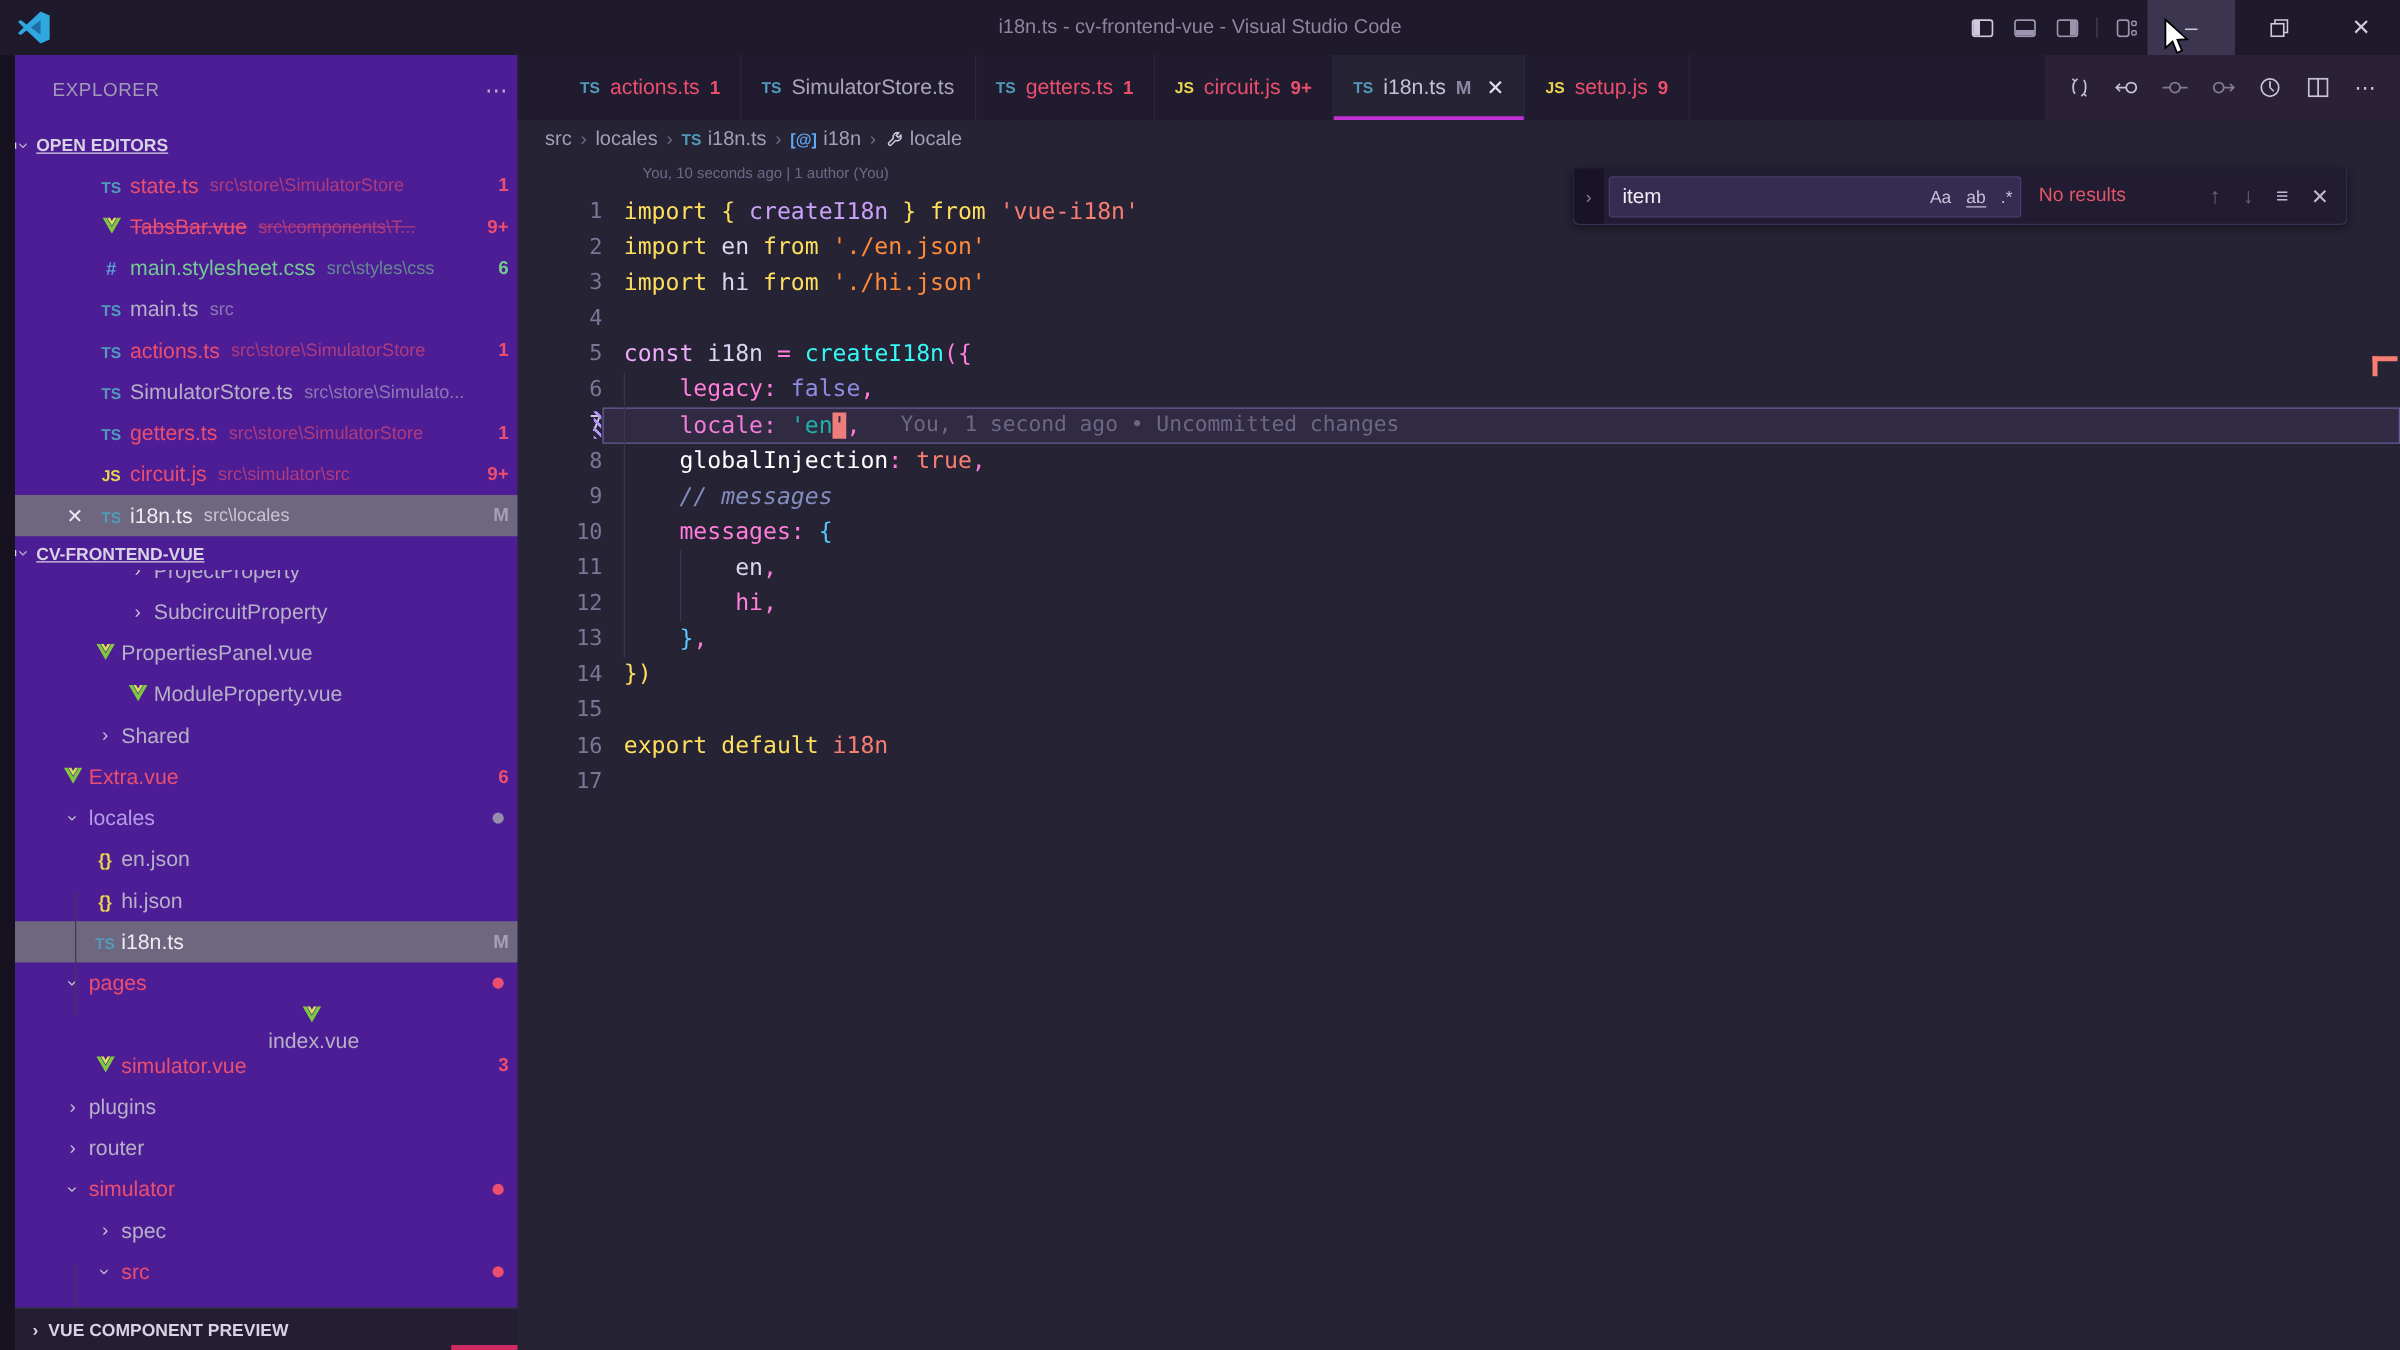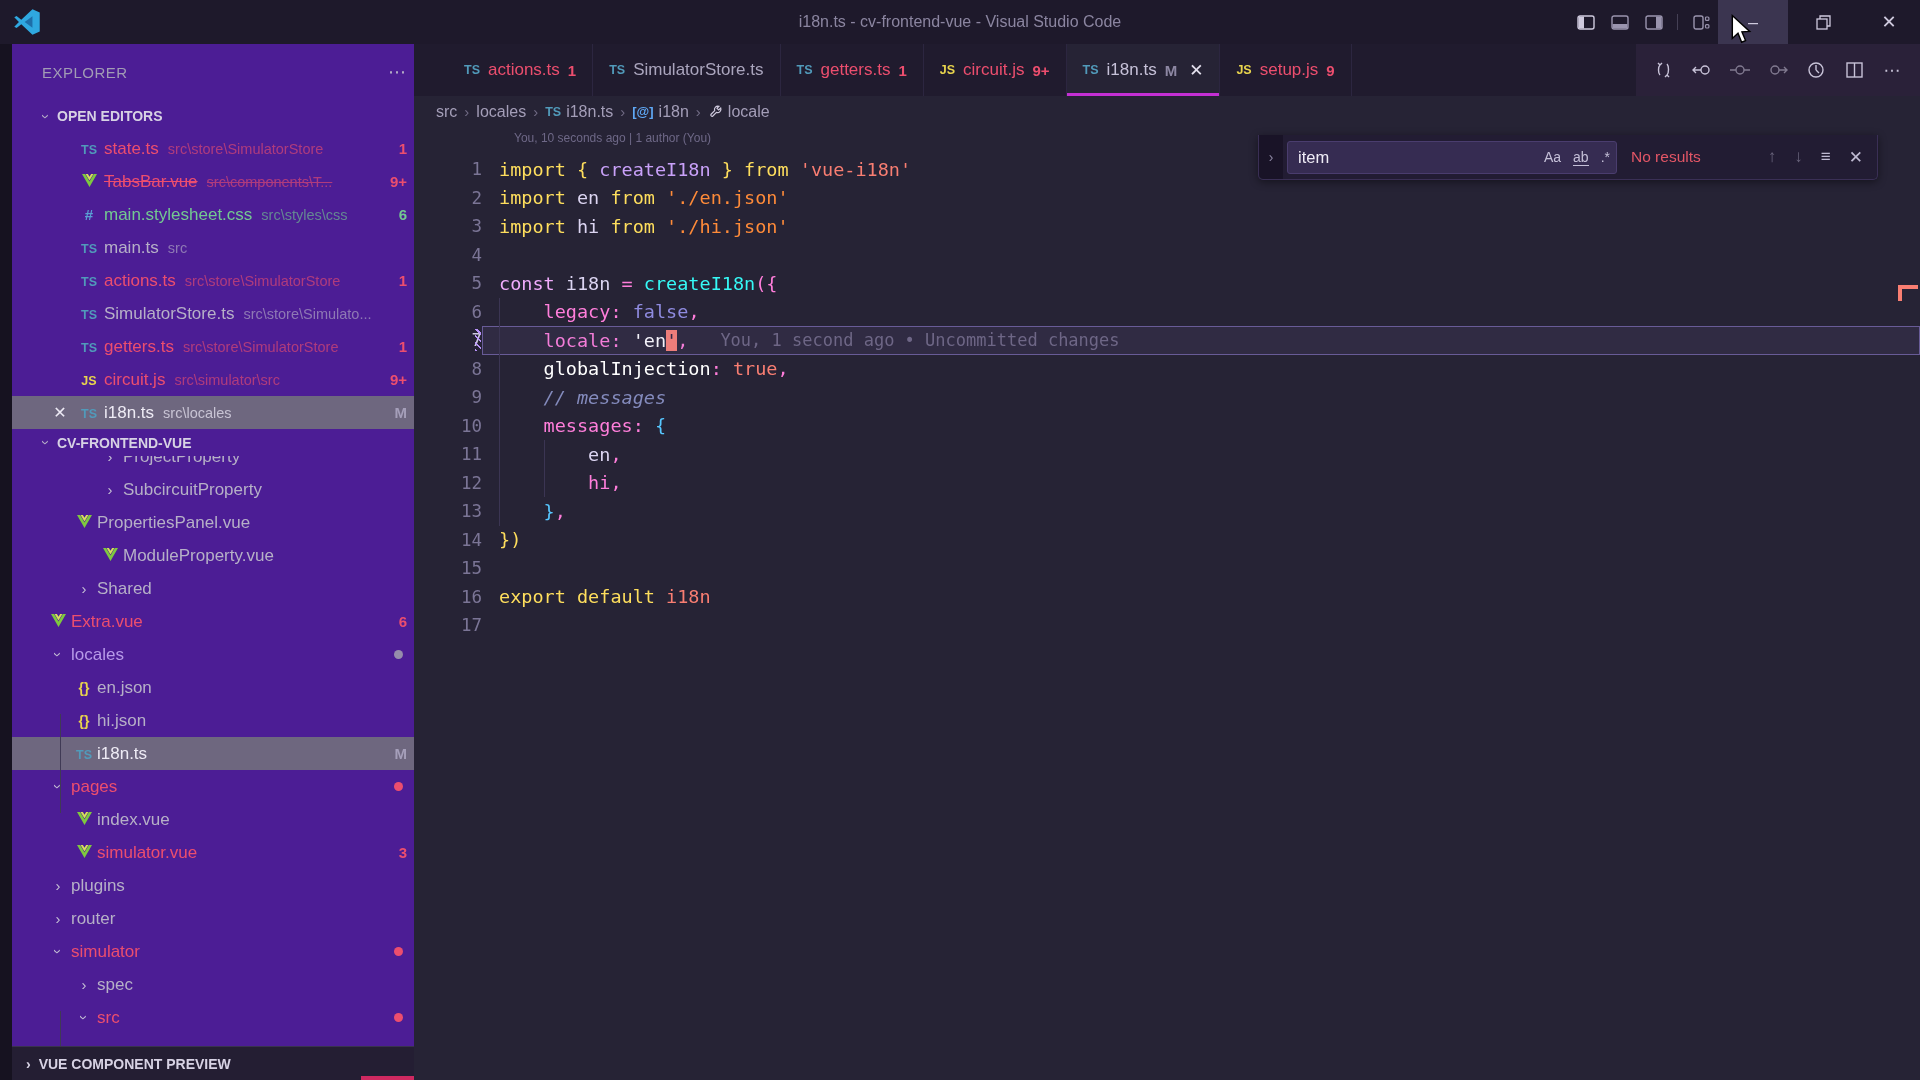--- a/index.html
+++ b/index.html
@@ -12,21 +12,21 @@
   .win-controls{position:absolute;right:0;top:0;height:44px;display:flex;align-items:center;}
   .wc-icon{width:34px;height:44px;display:flex;align-items:center;justify-content:center;color:#9a94ae;}
   .wc-sep{width:1px;height:16px;background:#454055;margin:0 6px;}
   .wc-btn{width:70px;height:44px;display:flex;align-items:center;justify-content:center;color:#cfcade;font-size:18px;}
   .wc-btn.hovered{background:#3b3550;}
   .wc-btn.close{width:62px;}
   
   .sidebar{position:absolute;left:12px;top:44px;width:413px;height:1036px;background:#4c1d95;overflow:hidden;border-right:2px solid #be185d;}
   .explorer-title{height:56px;display:flex;align-items:center;padding:0 18px 0 30px;color:#a29cb5;font-size:15px;letter-spacing:.5px;}
   .explorer-title .more{margin-left:auto;color:#b8b2c8;font-size:18px;letter-spacing:1px;}
-  .section-header{height:32px;display:flex;align-items:center;color:#d7d2e4;font-weight:bold;font-size:14px;padding-left:32px;gap:8px;}
+  .section-header{height:32px;display:flex;align-items:center;color:#d7d2e4;font-weight:bold;font-size:14px;padding-left:4px;gap:8px;text-decoration:underline;}
   .section-header .chev{font-weight:normal;color:#b8b2c8;font-size:15px;display:inline-block;}
   .chev{display:inline-block;transform-origin:50% 50%;}
   .chev.open{transform:rotate(90deg);}
   .oe-row,.tree-row{height:33px;display:flex;align-items:center;position:relative;font-size:17px;color:#b6b0c7;}
   .oe-row{padding-left:40px;}
   .oe-close{position:absolute;left:38px;width:20px;text-align:center;color:#ece9f4;font-size:16px;}
   .oe-icon{width:22px;margin-left:26px;flex:0 0 22px;text-align:center;}
   .oe-row .name{margin-left:4px;white-space:nowrap;}
   .oe-row .path,.tree-row .path{margin-left:9px;font-size:14.5px;opacity:.62;overflow:hidden;text-overflow:ellipsis;white-space:nowrap;flex:1 1 auto;}
   .rbadge{position:absolute;right:18px;font-size:15px;font-weight:bold;}
@@ -272,21 +272,21 @@
         <div class="tree-row selectedrow" style="padding-left: 62px;">
           <span class="ticon"><span class="fico ts">TS</span></span>
           <span class="name ">i18n.ts</span>
           <span class="rbadge c-mbadge">M</span>
         </div>
         <div class="tree-row " style="padding-left: 36px;">
           <span class="tchev chev open">›</span>
           <span class="name c-error">pages</span>
           <span class="dot" style="background: rgb(236, 78, 110);"></span>
         </div>
-        <div class="tree-row " style="padding-left: 62px;">
+        <div class="tree-row " style="padding-left: 62px; flex-direction: column;">
           <span class="ticon"><svg width="15" height="13" viewBox="0 0 15 13">
               <path d="M0 0 L3.1 0 L7.5 7.6 L11.9 0 L15 0 L7.5 13 Z" fill="#7ec83f"></path>
               <path d="M3.6 0 L7.5 6.6 L11.4 0 L9.1 0 L7.5 2.7 L5.9 0 Z" fill="#d7e05a"></path>
             </svg></span>
           <span class="name c-normal">index.vue</span>
         </div>
         <div class="tree-row " style="padding-left: 62px;">
           <span class="ticon"><svg width="15" height="13" viewBox="0 0 15 13">
               <path d="M0 0 L3.1 0 L7.5 7.6 L11.9 0 L15 0 L7.5 13 Z" fill="#7ec83f"></path>
               <path d="M3.6 0 L7.5 6.6 L11.4 0 L9.1 0 L7.5 2.7 L5.9 0 Z" fill="#d7e05a"></path>
@@ -454,21 +454,21 @@
         <span class="ctext"><span style="color: #f0abfc;">const </span><span style="color: rgb(220, 213, 242);">i18n </span><span style="color: rgb(255, 126, 219);">= </span><span style="color: rgb(54, 249, 246);">createI18n</span><span style="color: rgb(255, 126, 219);">({</span></span>
       </div>
       <div class="cline">
         <span class="gutter">6</span>
         <span class="ctext"><span style="color: rgb(255, 126, 219);">    legacy</span><span style="color: rgb(255, 126, 219);">: </span><span style="color: rgb(143, 139, 224);">false</span><span style="color: rgb(255, 126, 219);">,</span></span>
       </div>
       <div class="cline">
         <div class="curline-box" style="top: 0px;"></div>
         <div class="mod-stripe" style="top: 3px;"></div>
         <span class="gutter cur">7</span>
-        <span class="ctext"><span style="color: rgb(255, 126, 219);">    locale</span><span style="color: rgb(255, 126, 219);">: </span><span style="color: #ffffff;">'en</span><span class="blockcursor">'</span><span style="color: rgb(255, 126, 219);">,</span></span>
+        <span class="ctext"><span style="color: rgb(255, 126, 219);">    locale</span><span style="color: rgb(255, 126, 219);">: </span><span style="color: #14b8a6;">'en</span><span class="blockcursor">'</span><span style="color: rgb(255, 126, 219);">,</span></span>
         <span class="blame">You, 1 second ago • Uncommitted changes</span>
       </div>
       <div class="cline">
         <span class="gutter">8</span>
         <span class="ctext"><span style="color: #ffffff;">    globalInjection</span><span style="color: rgb(255, 126, 219);">: </span><span style="color: rgb(249, 126, 114);">true</span><span style="color: rgb(255, 126, 219);">,</span></span>
       </div>
       <div class="cline">
         <span class="gutter">9</span>
         <span class="ctext"><span style="color: rgb(132, 139, 189); font-style: italic;">    // messages</span></span>
       </div>

